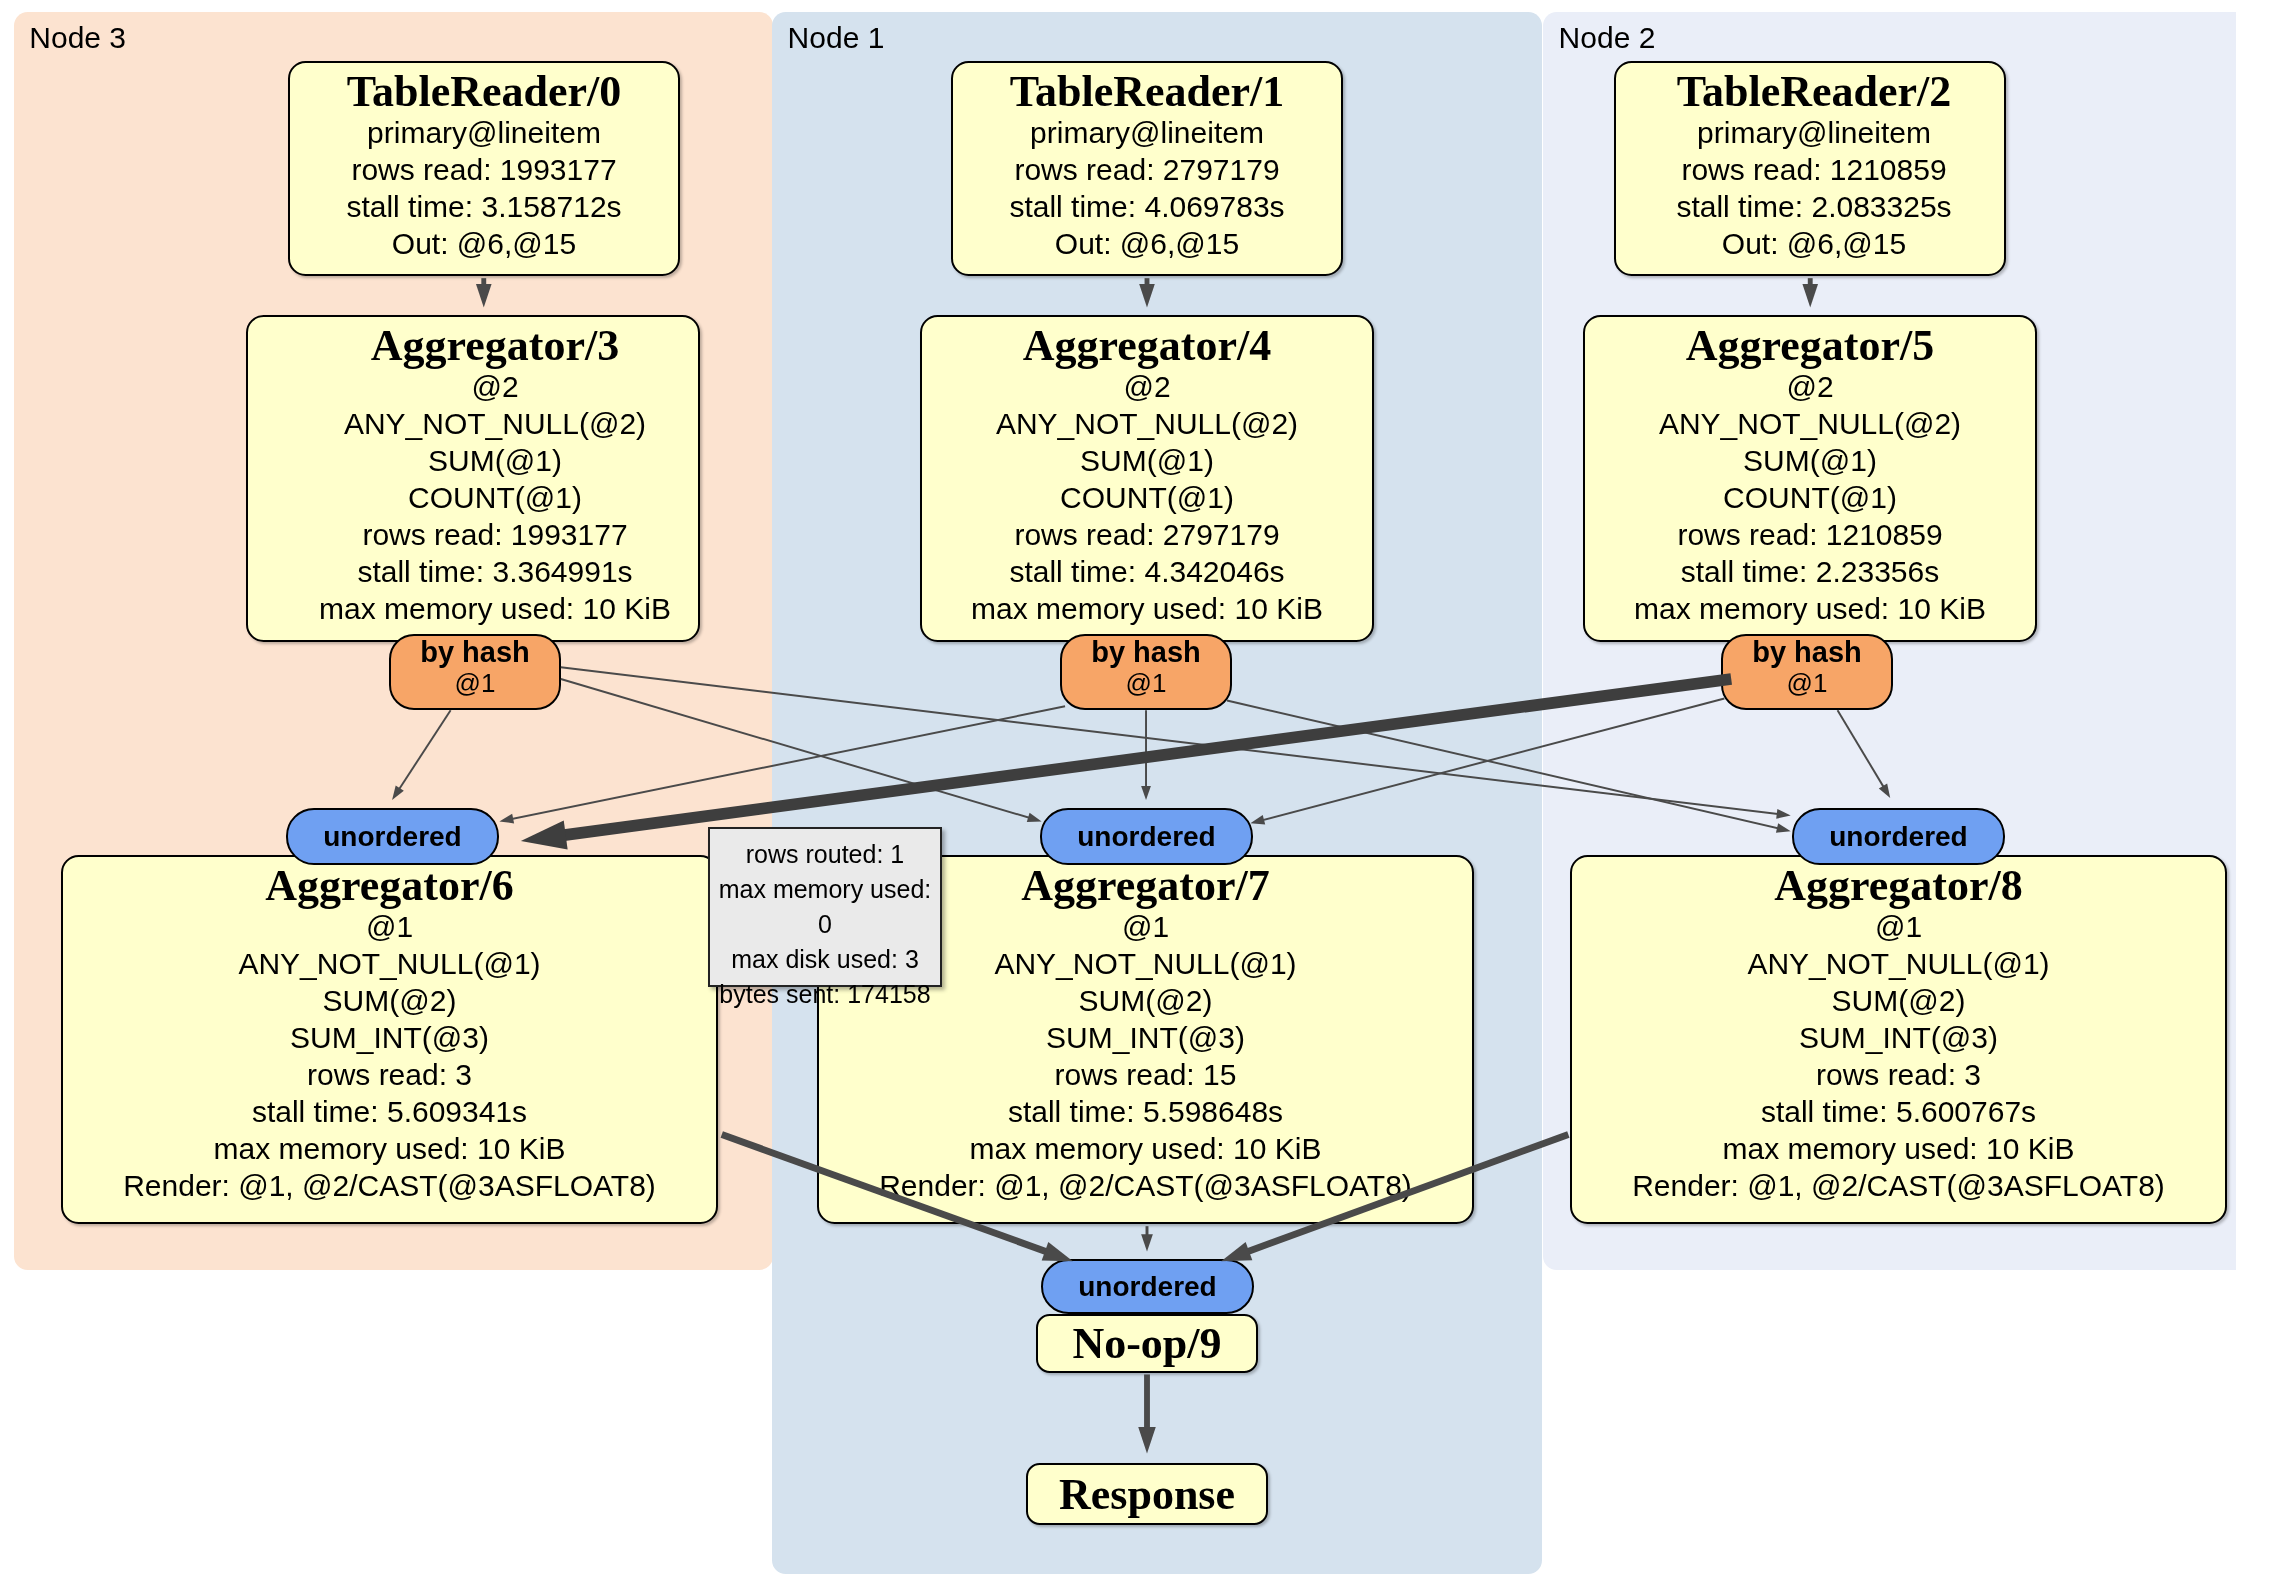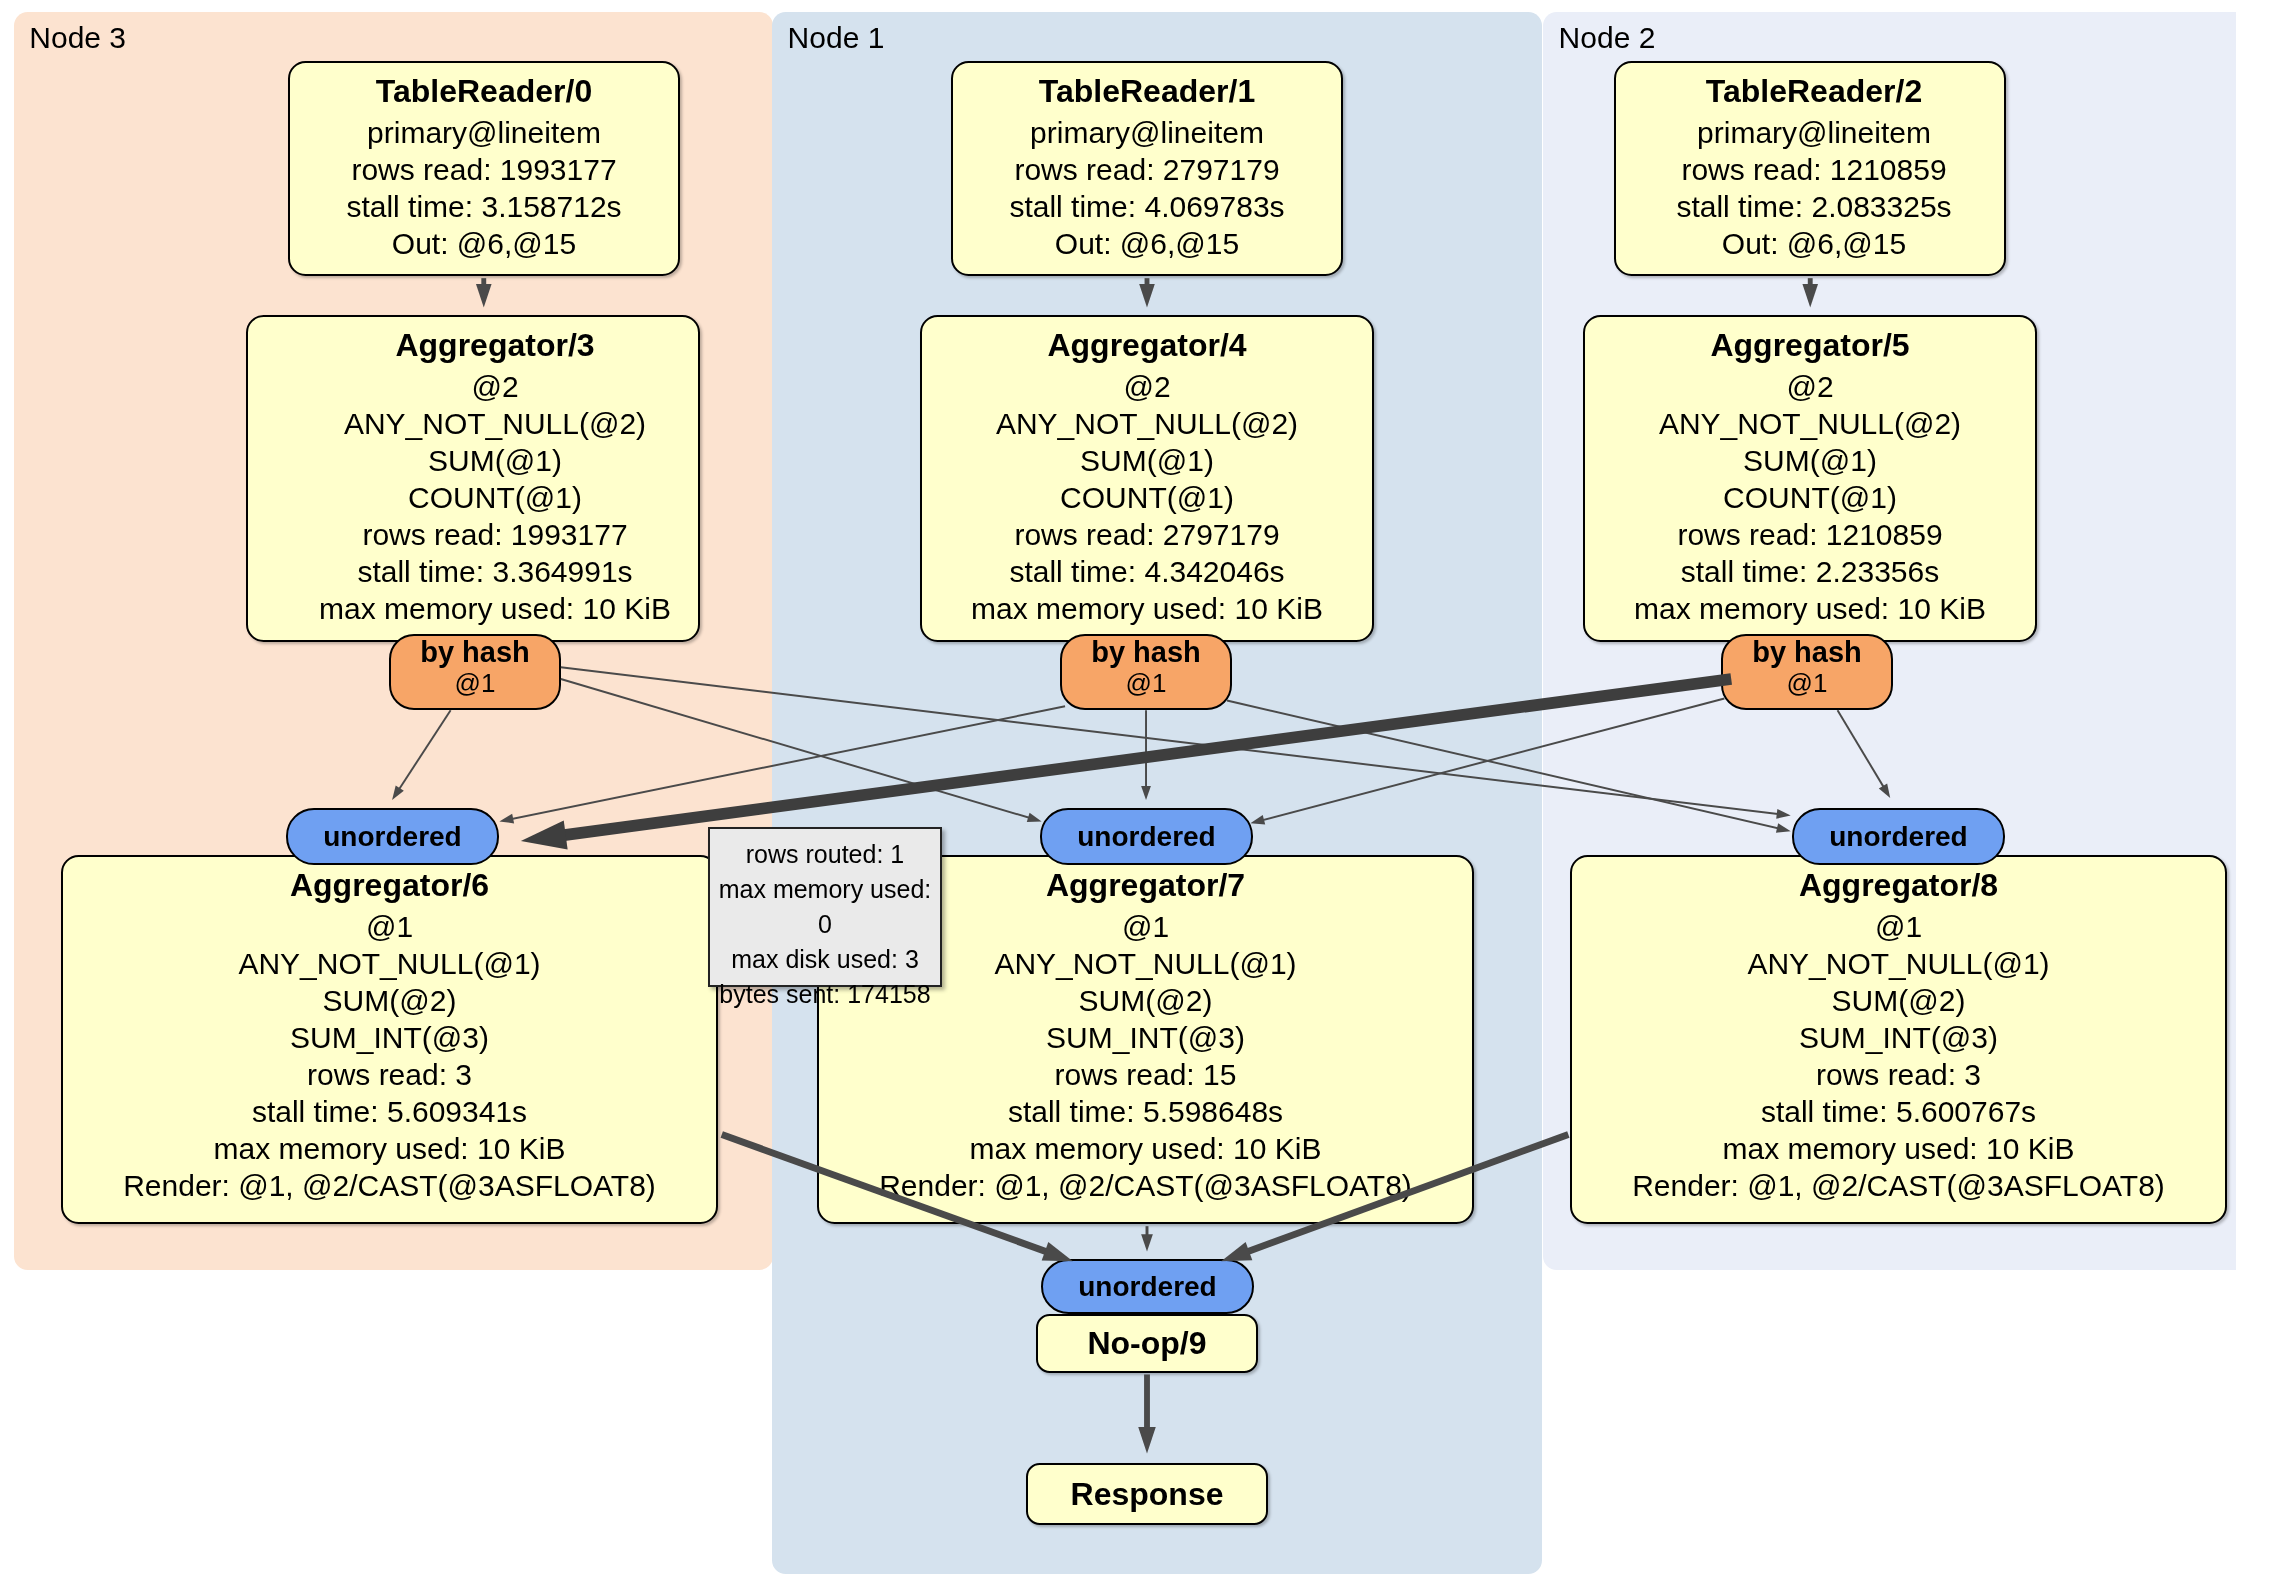--- a/index.html
+++ b/index.html
@@ -7,21 +7,21 @@
     position:relative;width:2236px;height:1596px;background:#fff;overflow:hidden;
     font-family:"Liberation Sans","DejaVu Sans",sans-serif;color:#000;
   }
   .region{position:absolute;border-radius:13.7px;z-index:0;}
   .region-label{position:absolute;left:15.6px;top:9.8px;font-size:30px;color:#000;}
   .box{
     position:absolute;background:var(--box-fill,#ffffcc);border:2.9px solid #000;
     border-radius:17.6px;z-index:2;box-sizing:border-box;text-align:center;
     box-shadow:2px 2px 2.9px rgba(0,0,0,0.25);
   }
-  .box-title{font-weight:bold;font-size:32px;line-height:45px;margin-top:5.9px;}
+  .box-title{font-weight:bold;font-size:44px;line-height:45px;margin-top:5.9px;font-family:Liberation Serif, serif;}
   .box-line{font-size:30px;line-height:37px;}
   .box.small{display:flex;align-items:center;justify-content:center;border-radius:13.7px;}
   .box.small .box-title{margin-top:0;}
   .router{
     position:absolute;width:172px;height:76px;background:var(--router-fill,#f7a567);
     border:2.9px solid #000;border-radius:25px;z-index:3;box-sizing:border-box;
     display:flex;flex-direction:column;align-items:center;justify-content:flex-start;
   }
   .router-label{font-weight:bold;font-size:29px;line-height:33px;}
   .router-sub{font-size:26px;line-height:29px;}

